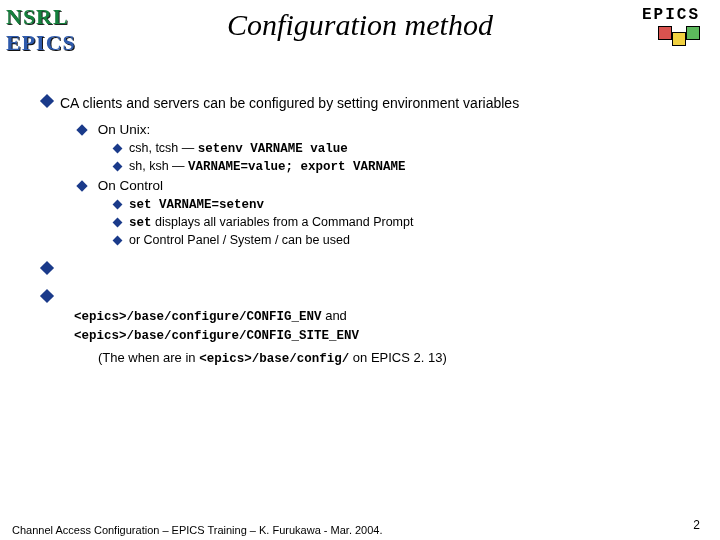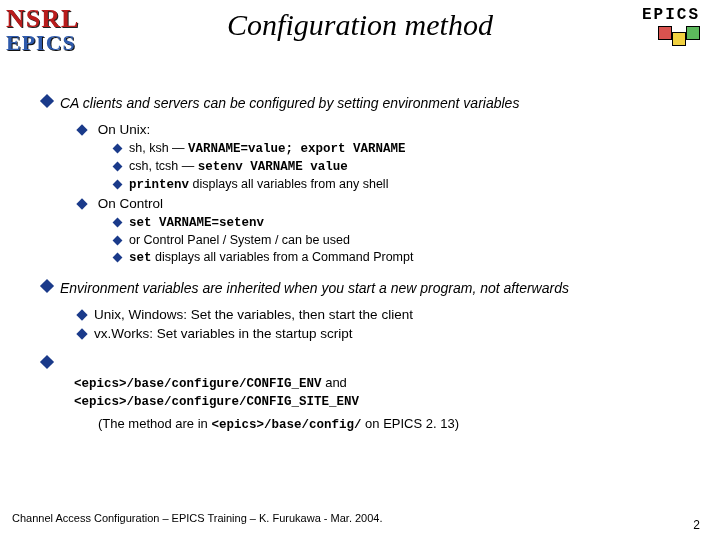--- a/index.html
+++ b/index.html
@@ -49,22 +49,22 @@
   }
   .epics-logo .sq.r { background: #d9534f; top: 0; }
   .epics-logo .sq.y { background: #f0d040; top: 6px; }
   .epics-logo .sq.g { background: #5cb85c; top: 0; }
   .side-nsrl {
     position: absolute;
     top: 4px;
     left: 6px;
     font-family: "Times New Roman", Times, serif;
     font-weight: bold;
-    font-size: 26px;
-    color: #b91c1c;
+    font-size: 22px;
+    color: #15803d;
     text-shadow: 1px 1px 0 #222;
     letter-spacing: 1px;
   }
   .side-epics {
     position: absolute;
     top: 30px;
     left: 6px;
     font-family: "Times New Roman", Times, serif;
     font-weight: bold;
     font-size: 22px;
@@ -76,21 +76,21 @@
     position: absolute;
     top: 92px;
     left: 42px;
     right: 20px;
     font-size: 13.5px;
     color: #000;
     line-height: 1.35;
   }
   ul { list-style: none; }
   .lvl1 > li { margin-bottom: 10px; }
-  .lvl1 > li > .txt { display: block; margin-left: 18px; margin-top: -16px; font-style: italic; }
+  .lvl1 > li > .txt { display: block; margin-left: 18px; margin-top: -16px; }
   .lvl2 { margin-left: 36px; margin-top: 8px; }
   .lvl2 > li { margin-bottom: 1px; }
   .lvl2 > li > .txt { display: inline; }
   .lvl3 { margin-left: 36px; margin-top: 1px; }
   .lvl3 > li { font-size: 12.5px; margin-bottom: 0; }
   .bul1 {
     display: inline-block;
     width: 10px; height: 10px;
     background: #1a3a8a;
     transform: rotate(45deg);
@@ -132,21 +132,21 @@
     margin-top: 2px;
     font-size: 13px;
   }
   .default-note {
     margin-left: 56px;
     margin-top: 4px;
     font-size: 13px;
   }
   .footer {
     position: absolute;
-    bottom: 16px;
+    bottom: 4px;
     left: 12px;
     font-size: 11px;
     color: #000;
   }
   .pagenum {
     position: absolute;
     bottom: 8px;
     right: 20px;
     font-size: 12px;
     color: #000;
@@ -173,53 +173,47 @@
 <div class="content">
   <ul class="lvl1">
     <li>
       <span class="bul1"></span>
       <span class="txt l1head">CA clients and servers can be configured by setting environment variables</span>
       <ul class="lvl2">
         <li>
           <span class="bul2"></span>
           <span class="txt">On Unix:</span>
           <ul class="lvl3">
+            <li><span class="bul3b"></span><span>csh, tcsh — </span><span class="mono">setenv VARNAME value</span></li>
             <li><span class="bul3b"></span><span>sh, ksh — </span><span class="mono">VARNAME=value; export VARNAME</span></li>
-            <li><span class="bul3b"></span><span>csh, tcsh — </span><span class="mono">setenv VARNAME value</span></li>
-            <li><span class="bul3b"></span><span class="mono">printenv</span><span> displays all variables from any shell</span></li>
           </ul>
         </li>
         <li>
           <span class="bul2"></span>
           <span class="txt">On Control</span>
           <ul class="lvl3">
             <li><span class="bul3b"></span><span class="mono">set VARNAME=setenv</span></li>
+            <li><span class="bul3b"></span><span class="mono">set</span><span> displays all variables from a Command Prompt</span></li>
             <li><span class="bul3b"></span><span>or Control Panel / System / can be used</span></li>
-            <li><span class="bul3b"></span><span class="mono">set</span><span> displays all variables from a Command Prompt</span></li>
           </ul>
         </li>
       </ul>
     </li>
 
     <li>
       <span class="bul1"></span>
-      <span class="txt l1head">Environment variables are inherited when you start a new program, not afterwards</span>
-      <ul class="lvl2">
-        <li><span class="bul2"></span><span>Unix, Windows: Set the variables, then start the client</span></li>
-        <li><span class="bul2"></span><span>vx.Works: Set variables in the startup script</span></li>
-      </ul>
     </li>
 
     <li>
       <span class="bul1"></span>
       <div class="default-paths">
         <span class="mono">&lt;epics&gt;/base/configure/CONFIG_ENV</span><span> and</span><br>
         <span class="mono">&lt;epics&gt;/base/configure/CONFIG_SITE_ENV</span>
       </div>
       <div class="default-note">
-        <span>(The method are in </span><span class="mono">&lt;epics&gt;/base/config/</span><span> on EPICS 2. 13)</span>
+        <span>(The when are in </span><span class="mono">&lt;epics&gt;/base/config/</span><span> on EPICS 2. 13)</span>
       </div>
     </li>
   </ul>
 </div>
 
 <div class="footer">Channel Access Configuration – EPICS Training – K. Furukawa - Mar. 2004.</div>
 <div class="pagenum">2</div>
 
 </body></html>

